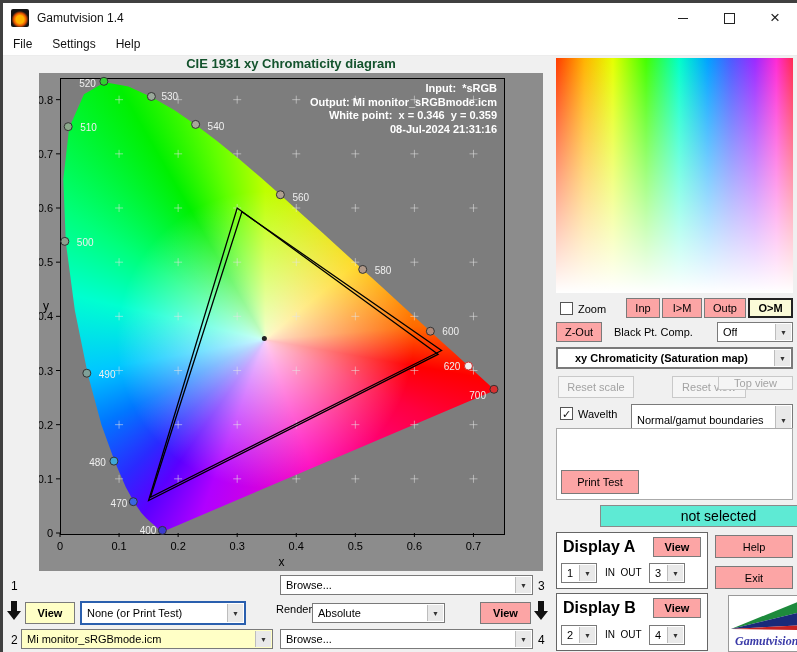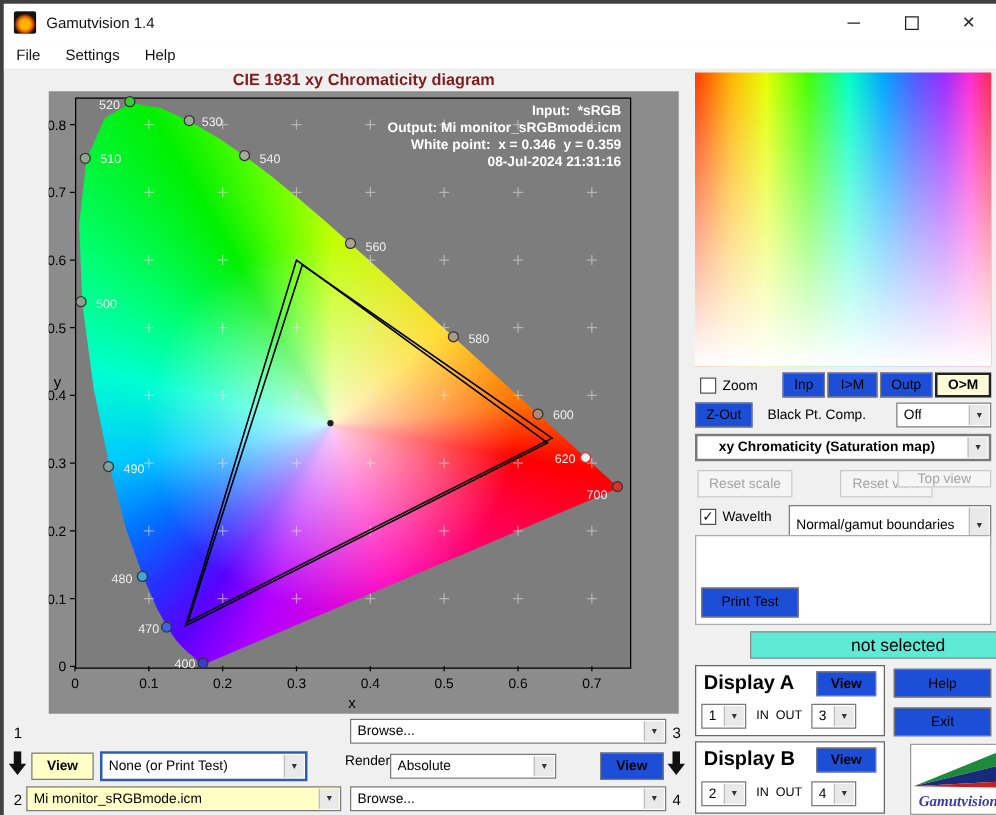--- a/index.html
+++ b/index.html
@@ -13,38 +13,38 @@
   .win-controls{position:absolute;right:0;top:0;height:30px;display:flex;}
   .win-btn{width:46px;height:30px;display:flex;align-items:center;justify-content:center;font-size:14px;color:#222;}
   .max-glyph{display:inline-block;width:9px;height:9px;border:1px solid #222;}
   .min-glyph{display:inline-block;width:10px;border-bottom:1px solid #222;height:1px;}
 
   
   .menubar{position:absolute;top:30px;left:0;right:0;height:22px;background:#ffffff;display:flex;align-items:center;border-bottom:1px solid #ececec;}
   .menu-item{font-size:12px;color:#111;padding:0 10px;height:22px;display:flex;align-items:center;}
 
   
-  .chart-title{position:absolute;left:36px;top:53px;width:504px;text-align:center;font-size:13px;font-weight:bold;color:#7f1d1d;}
+  .chart-title{position:absolute;left:36px;top:53px;width:504px;text-align:center;font-size:13px;font-weight:bold;color:#14532d;}
   .figure{position:absolute;left:36px;top:70px;width:504px;height:498px;background:#8c8c8c;}
   .plot{position:absolute;left:21px;top:5px;width:443px;height:455px;background:#7d7d7d;border:1px solid #000;box-sizing:content-box;}
   .horseshoe{position:absolute;left:0;top:0;width:443px;height:455px;
     background:
       radial-gradient(circle at 46.1% 57.3%, rgba(255,255,255,0.82) 0%, rgba(255,255,255,0) 42%),
       conic-gradient(from 0deg at 46.1% 57.3%,
         #bfff00 0deg,#ffd400 50deg,#ff6a00 85deg,#ff0000 100deg,#ff0040 115deg,
         #ff00bb 160deg,#b000ff 200deg,#5a00ff 215deg,#2a2aff 226deg,#0077ff 243deg,
         #00c8ff 260deg,#00ffd0 283deg,#00ff7a 303deg,#00f000 330deg,#60ff00 345deg,#bfff00 360deg);}
   #chart-svg{position:absolute;left:0;top:0;width:504px;height:498px;pointer-events:none;}
   #chart-svg .tick{font:11px "Liberation Sans",sans-serif;fill:#000;}
   #chart-svg .anno{font:bold 11px "Liberation Sans",sans-serif;fill:#fff;white-space:pre;}
   #chart-svg .wl{font:10px "Liberation Sans",sans-serif;fill:#efefef;}
   #chart-svg .axis-label{font:12px "Liberation Sans",sans-serif;fill:#000;}
 
   
-  .btn{position:absolute;background:#1d4ed8;border:1px solid #7a7a7a;font-size:11px;color:#000;
+  .btn{position:absolute;background:#fca5a5;border:1px solid #7a7a7a;font-size:11px;color:#000;
        display:flex;align-items:center;justify-content:center;box-sizing:border-box;}
   .btn.bold{font-weight:bold;}
   .btn.yellow{background:#ffffc6;}
   .btn.active{background:#fbfbd8;border:2px solid #222;font-weight:bold;}
   .btn.disabled{color:#a3a3a3;background:#f5f5f5;border:1px solid #c9c9c9;}
   .combo{position:absolute;background:#fff;border:1px solid #7a7a7a;font-size:11px;color:#000;
          display:flex;align-items:center;padding-left:5px;padding-right:18px;box-sizing:border-box;overflow:hidden;}
   .combo .val{white-space:pre;overflow:hidden;text-overflow:ellipsis;}
   .combo .arrow{position:absolute;right:1px;top:1px;bottom:1px;width:15px;background:#e9e9e9;border-left:1px solid #bdbdbd;
                 display:flex;align-items:center;justify-content:center;font-size:7px;color:#333;}

